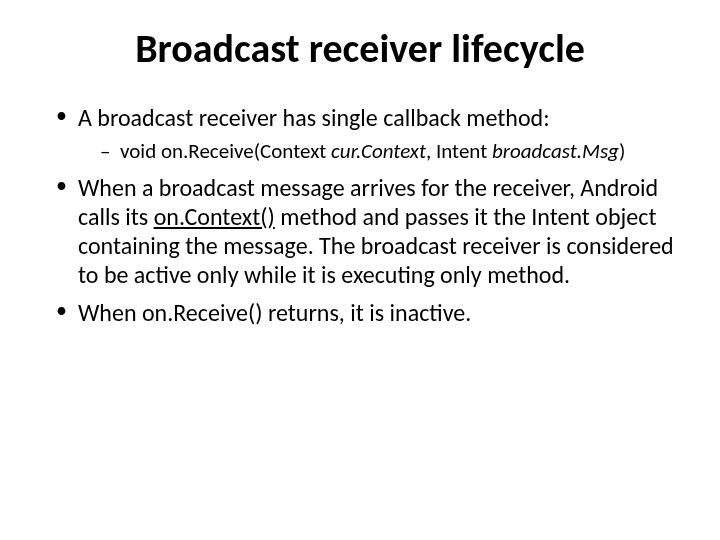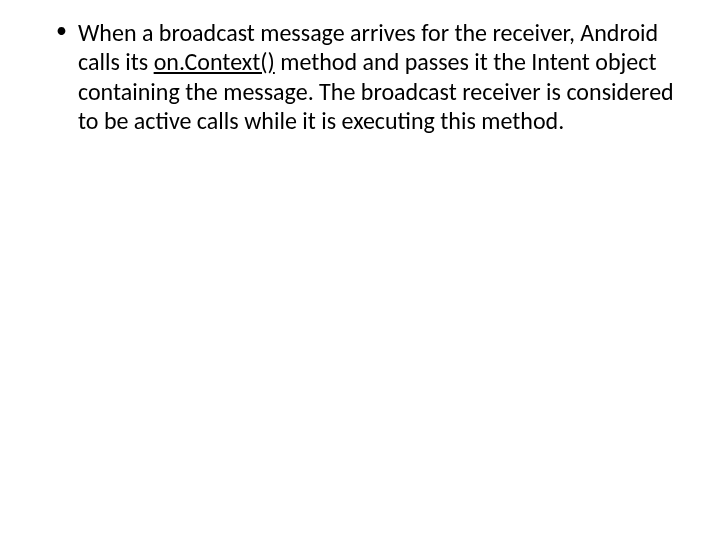--- a/index.html
+++ b/index.html
@@ -63,19 +63,31 @@
     left: 0;
     top: 0;
   }
   .ital { font-style: italic; }
   .underline { text-decoration: underline; }
 </style>
 </head>
 <body>
 
 <div class="slide">
+  <div class="title">Broadcast receiver lifecycle</div>
 
   <ul class="level1">
     <li>
-      <span>When a broadcast message arrives for the receiver, Android calls its </span><span class="underline">on.Context()</span><span> method and passes it the Intent object containing the message. The broadcast receiver is considered to be active calls while it is executing this method.</span>
+      <span>A broadcast receiver has single callback method:</span>
+      <ul class="level2">
+        <li>
+          <span>void on.Receive(Context </span><span class="ital">cur.Context</span><span>, Intent </span><span class="ital">broadcast.Msg</span><span>)</span>
+        </li>
+      </ul>
+    </li>
+    <li>
+      <span>When a broadcast message arrives for the receiver, Android calls its </span><span class="underline">on.Context()</span><span> method and passes it the Intent object containing the message. The broadcast receiver is considered to be active only while it is executing only method.</span>
+    </li>
+    <li>
+      <span>When on.Receive() returns, it is inactive.</span>
     </li>
   </ul>
 </div>
 
 </body></html>

